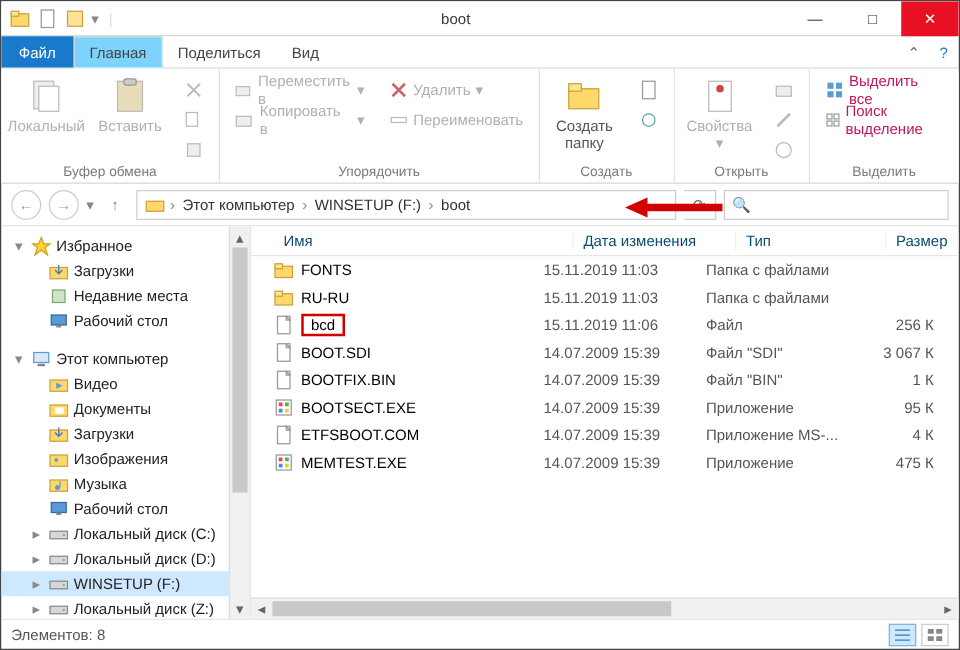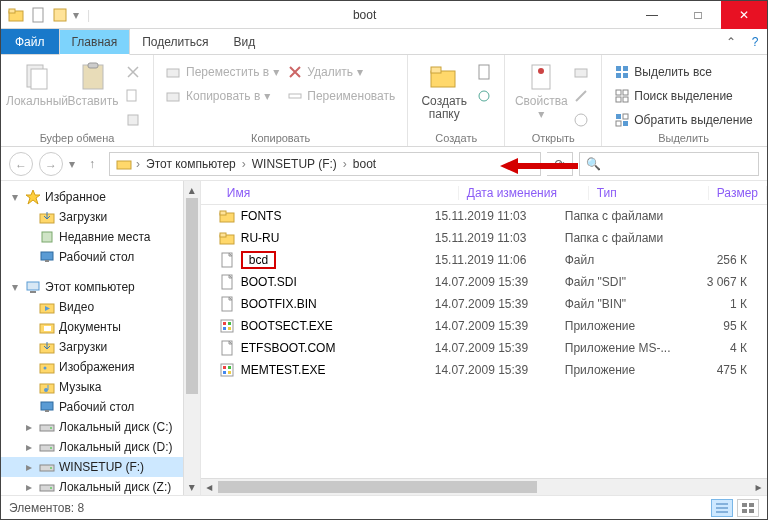--- a/index.html
+++ b/index.html
@@ -12,48 +12,48 @@
 .winbtn{width:46px;height:28px;display:flex;align-items:center;justify-content:center;color:#333;}
 .winbtn.close{background:#e81123;color:#fff;}
 .menubar{height:26px;display:flex;align-items:stretch;border-bottom:1px solid #d8d8d8;}
 .menubar .file{background:#1979ca;color:#fff;padding:0 14px;display:flex;align-items:center;}
 .menubar .tab{padding:0 12px;display:flex;align-items:center;color:#444;border-right:1px solid transparent;}
 .menubar .tab.active{border:1px solid #d8d8d8;border-bottom:1px solid #fff;background:#7dd3fc;margin-bottom:-1px;}
 .menubar .spacer{flex:1;}
 .menubar .mini{width:24px;display:flex;align-items:center;justify-content:center;color:#666;}
 .ribbon{height:92px;background:#fff;border-bottom:1px solid #d8d8d8;display:flex;}
 .group{border-right:1px solid #e4e4e4;padding:4px 8px 2px;display:flex;flex-direction:column;}
-.group .body{flex:1;display:flex;align-items:flex-start;gap:0;}
+.group .body{flex:1;display:flex;align-items:flex-start;gap:11px;}
 .group .label{text-align:center;color:#7a7a7a;font-size:11px;padding-top:1px;}
 .bigbtn{display:flex;flex-direction:column;align-items:center;width:56px;padding-top:2px;color:#555;}
 .bigbtn .ic{width:32px;height:32px;}
 .bigbtn .tx{text-align:center;line-height:13px;margin-top:2px;}
 .stackcol{display:flex;flex-direction:column;gap:2px;padding-top:2px;}
-.smallbtn{display:flex;align-items:center;gap:4px;height:22px;color:#404040;padding:0 4px;}
+.smallbtn{display:flex;align-items:center;gap:4px;height:22px;color:#be185d;padding:0 4px;}
 .smallbtn .ic{width:16px;height:16px;}
 .dis{color:#b0b0b0;}
 .navbar{height:34px;display:flex;align-items:center;gap:6px;padding:0 8px;border-bottom:1px solid #e6e6e6;}
 .navbtn{width:24px;height:24px;border:1px solid #ccc;border-radius:50%;display:flex;align-items:center;justify-content:center;color:#999;}
 .navarrow{width:14px;color:#888;}
 .bcrumb{flex:1;height:24px;border:1px solid #cfcfcf;display:flex;align-items:center;padding:0 2px;background:#fff;position:relative;}
 .bcrumb .seg{padding:0 6px;color:#333;}
 .bcrumb .chev{color:#888;}
 .refresh{width:26px;height:24px;border:1px solid #cfcfcf;border-left:none;display:flex;align-items:center;justify-content:center;color:#666;}
 .searchbox{width:180px;height:24px;border:1px solid #cfcfcf;display:flex;align-items:center;padding:0 6px;color:#888;}
 .searchbox input{border:0;outline:0;flex:1;color:#888;font-style:italic;}
 .workarea{display:flex;height:314px;}
 .tree{width:220px;border-right:1px solid #e6e6e6;overflow:hidden;position:relative;padding:6px 0;}
 .tree::-webkit-scrollbar{width:16px;}
 .tnode{display:flex;align-items:center;height:20px;padding-left:8px;gap:4px;color:#222;}
 .tnode .tw{width:12px;color:#888;display:inline-flex;justify-content:center;}
 .tnode .ic{width:16px;height:16px;display:inline-flex;}
 .tnode.sel{background:#cde8ff;}
 .tree .sep{height:10px;}
 .listpane{flex:1;display:flex;flex-direction:column;}
-.colhdr{height:24px;display:flex;align-items:center;border-bottom:1px solid #e6e6e6;color:#8b5cf6;}
+.colhdr{height:24px;display:flex;align-items:center;border-bottom:1px solid #e6e6e6;color:#0c4a6e;}
 .colhdr .col{padding:0 8px;border-right:1px solid #f0f0f0;}
 .c-name{width:240px;}
 .c-date{width:130px;}
 .c-type{width:120px;}
 .c-size{flex:1;}
 .row{height:22px;display:flex;align-items:center;padding-left:18px;}
 .row .ic{width:16px;height:16px;margin-right:6px;}
 .row .c-name{width:216px;display:flex;align-items:center;}
 .row .c-date{width:130px;color:#555;}
 .row .c-type{width:120px;color:#555;}
@@ -168,21 +168,21 @@
               <path d="M3 3 L13 13 M13 3 L3 13" stroke="#c66" stroke-width="2"></path>
             </svg><span>Удалить</span> ▾</div>
         <div class="smallbtn dis">
             <svg class="ic" viewBox="0 0 16 16">
               <rect x="2" y="6" width="12" height="4" fill="none" stroke="#bbb"></rect>
             </svg>
             <span>Переименовать</span>
           </div>
       </div>
     </div>
-    <div class="label">Копировать</div>
+    <div class="label">Упорядочить</div>
   </div>
   <div class="group">
     <div class="body">
       <div class="bigbtn">
           <svg class="ic" viewBox="0 0 32 32">
             <rect x="3" y="10" width="24" height="16" fill="#ffd86b" stroke="#caa23a"></rect>
             <rect x="3" y="6" width="10" height="6" fill="#ffe399" stroke="#caa23a"></rect>
           </svg>
           <div class="tx" style="white-space:pre-line;">Создать
 папку</div>
@@ -244,29 +244,20 @@
             <span>Выделить все</span>
           </div>
         <div class="smallbtn">
             <svg class="ic" viewBox="0 0 16 16">
               <rect x="2" y="2" width="5" height="5" fill="none" stroke="#888"></rect>
               <rect x="9" y="2" width="5" height="5" fill="none" stroke="#888"></rect>
               <rect x="2" y="9" width="5" height="5" fill="none" stroke="#888"></rect>
               <rect x="9" y="9" width="5" height="5" fill="none" stroke="#888"></rect>
             </svg>
             <span>Поиск выделение</span>
-          </div>
-        <div class="smallbtn">
-            <svg class="ic" viewBox="0 0 16 16">
-              <rect x="2" y="2" width="5" height="5" fill="#5a9bd4"></rect>
-              <rect x="9" y="9" width="5" height="5" fill="#5a9bd4"></rect>
-              <rect x="9" y="2" width="5" height="5" fill="none" stroke="#888"></rect>
-              <rect x="2" y="9" width="5" height="5" fill="none" stroke="#888"></rect>
-            </svg>
-            <span>Обратить выделение</span>
           </div>
       </div>
     </div>
     <div class="label">Выделить</div>
   </div>
 </div>
 
 <div class="navbar">
   <div class="navbtn">←</div>
   <div class="navbtn">→</div>

